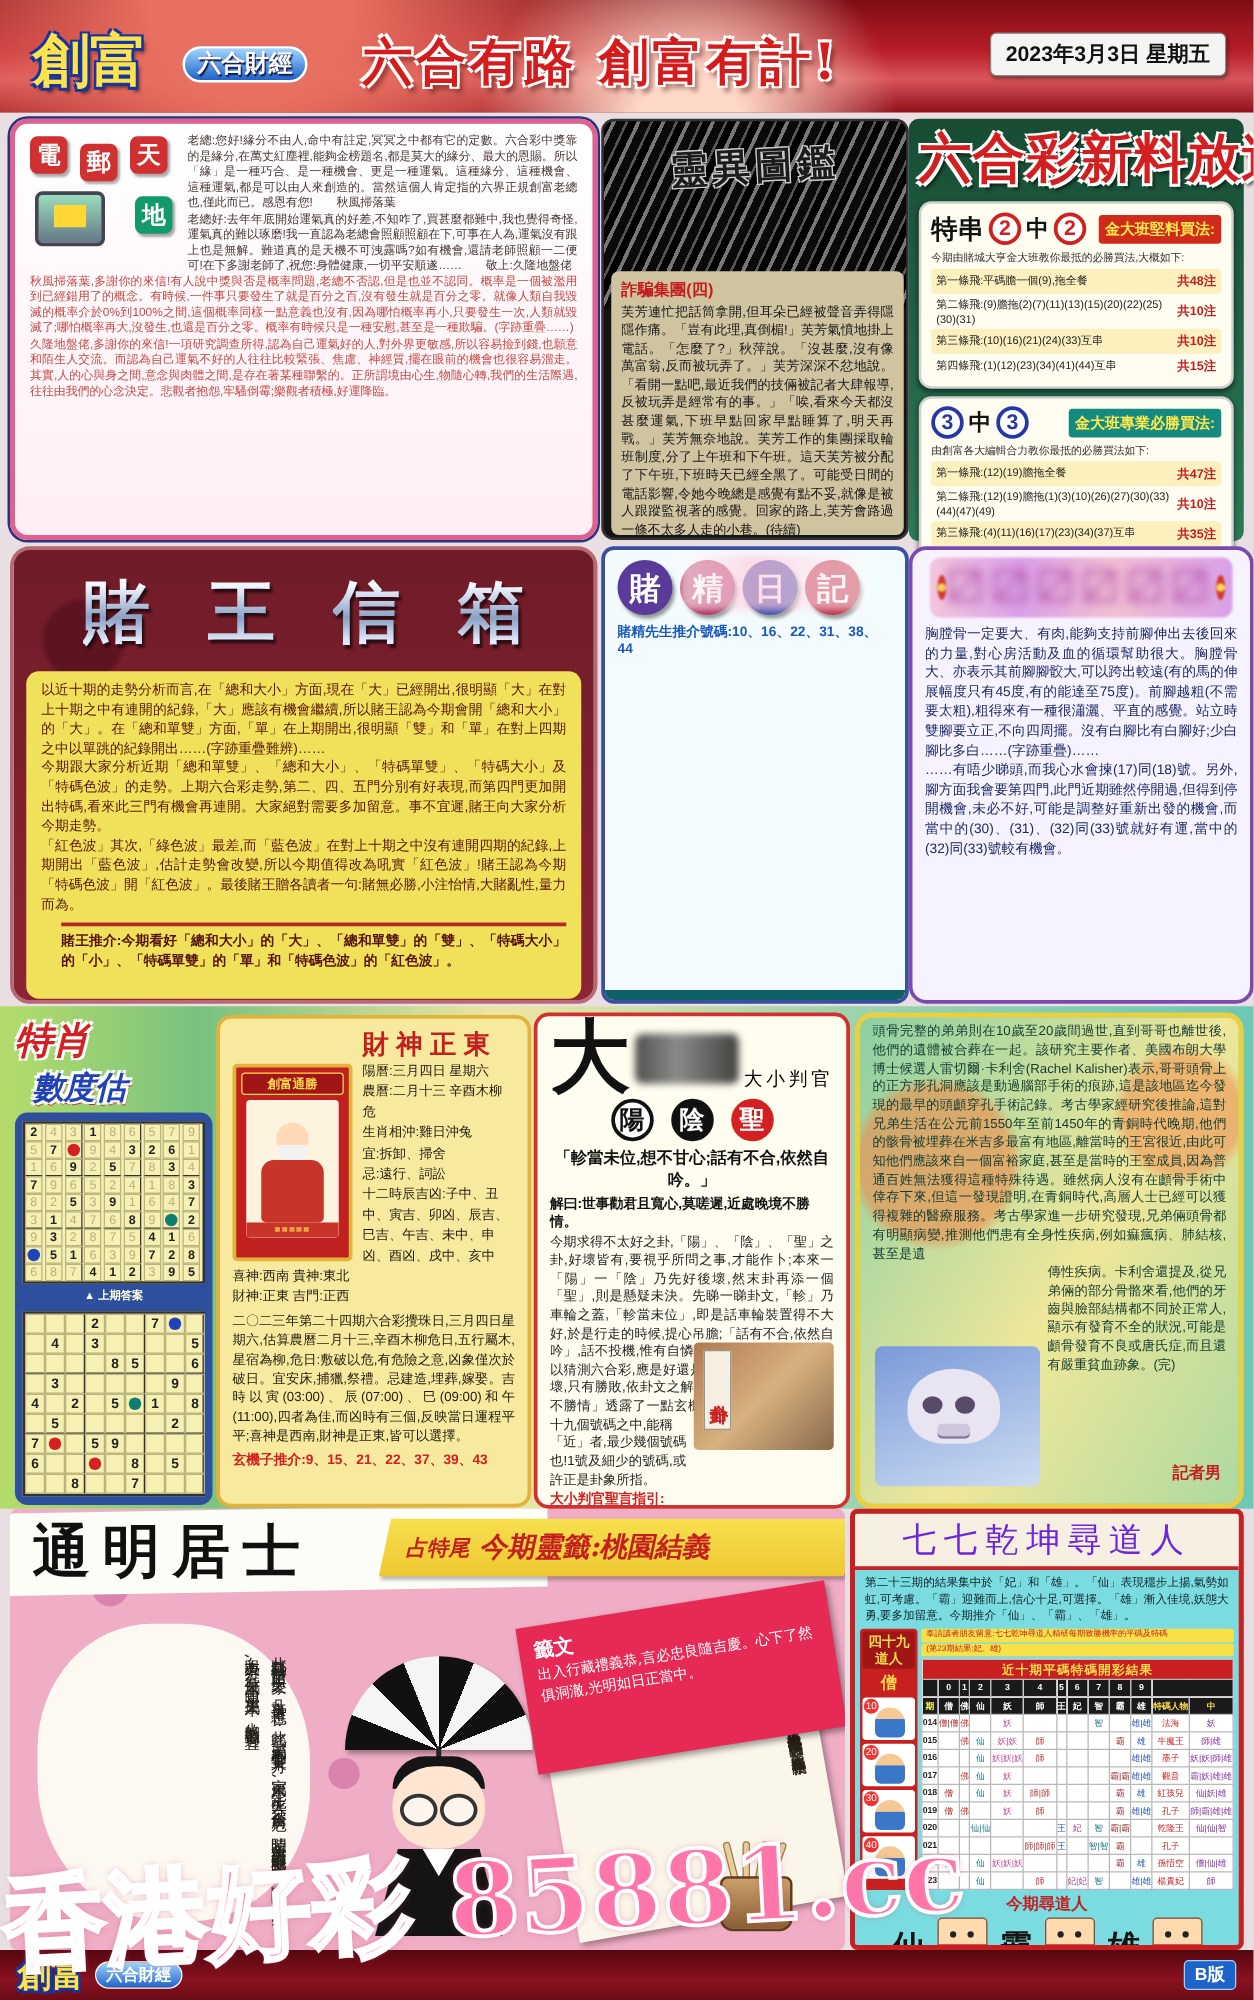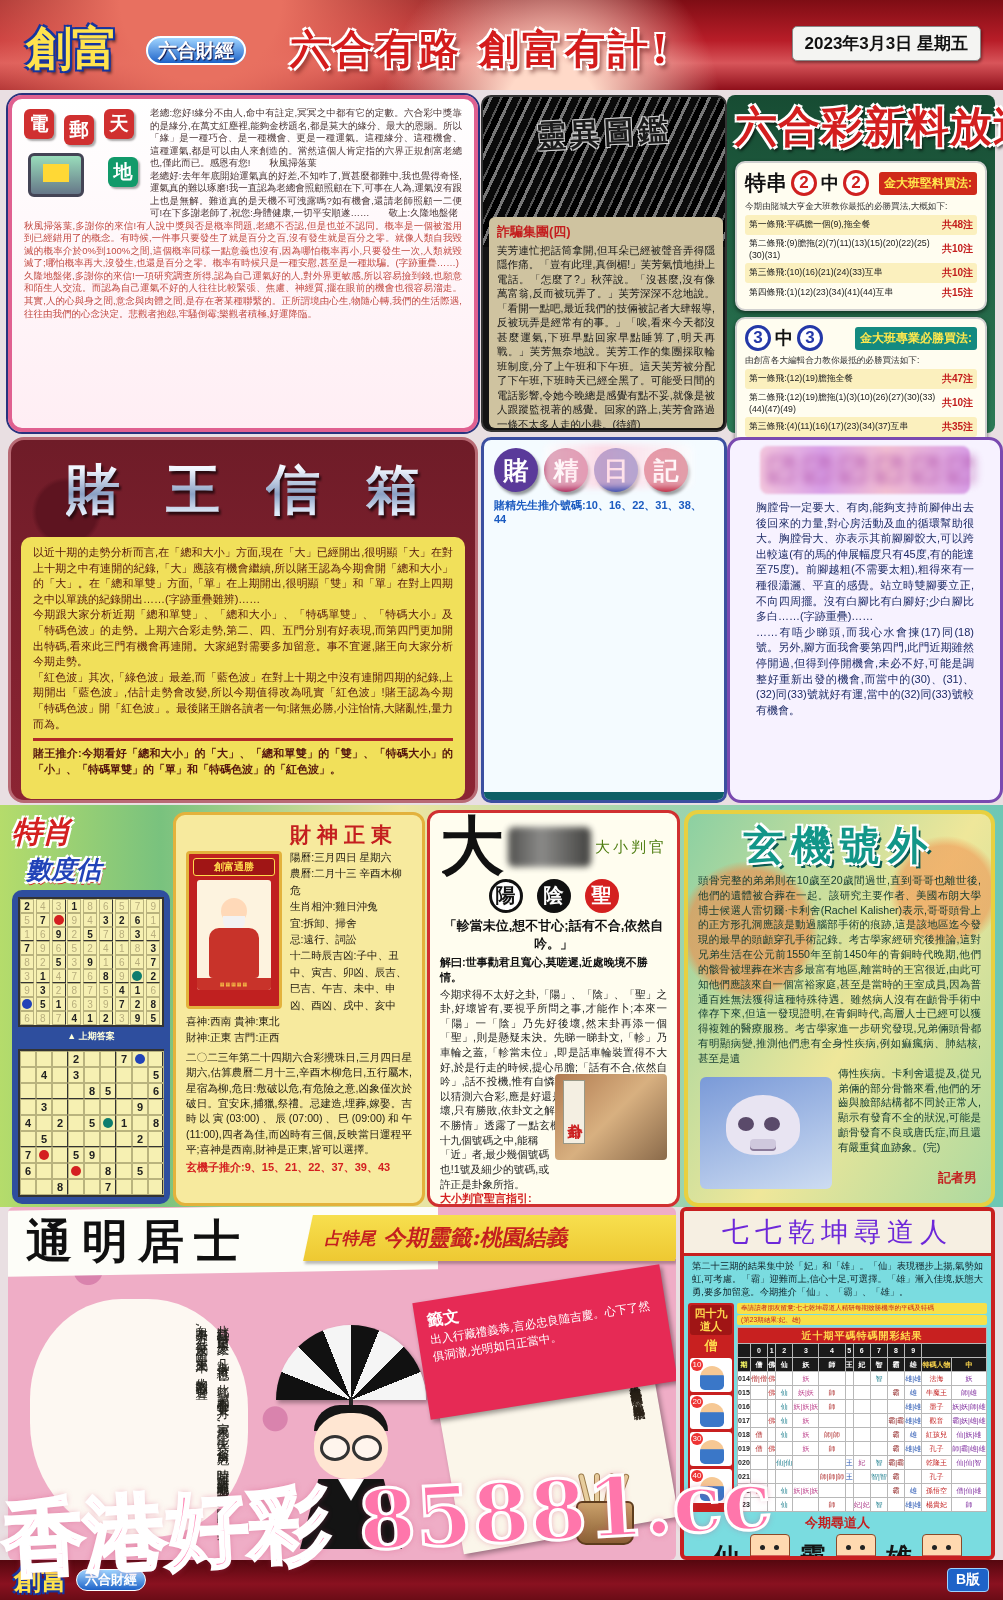--- a/index.html
+++ b/index.html
@@ -78,35 +78,35 @@
   .king{left:8px;top:437px;width:470px;height:366px;background:
         radial-gradient(circle at 12% 20%,#5e1420 0 6%,transparent 7%),
         linear-gradient(180deg,#6f1c28,#8c2433);border-radius:16px;border:3px solid #b86a74;padding:8px 10px;}
   .king-title{display:flex;justify-content:space-around;padding:6px 22px 10px;}
   .king-title span{font-family:"DejaVu Serif",serif;font-weight:bold;font-size:54px;
         background:linear-gradient(180deg,#f2f7ff 20%,#8aa0c4 55%,#dfe9f8 80%);
         -webkit-background-clip:text;background-clip:text;color:transparent;
         filter:drop-shadow(2px 3px 1px #2a0a10);}
   .king-body{background:#f1e05a;border-radius:10px;padding:8px 12px;height:262px;overflow:hidden;
              font-size:11px;line-height:1.42;color:#55150e;}
-  .king-reco{border-top:3px solid #b02a2a;margin-top:6px;padding-top:5px;font-weight:bold;}
+  .king-reco{border-top:3px solid #b02a2a;margin-top:6px;padding-top:5px;font-weight:bold;margin-left:16px;}
 
   
   .diary{left:481px;top:437px;width:246px;height:366px;background:#f4fbff;border:3px solid #3b4fa0;
          border-radius:10px;padding:6px 10px;}
   .diary-balloons{display:flex;gap:6px;align-items:center;margin:2px 0 6px;}
   .balloon{width:44px;height:44px;border-radius:50%;display:flex;align-items:center;justify-content:center;
            color:#fff;font-weight:bold;font-size:25px;font-family:"DejaVu Serif",serif;box-shadow:2px 3px 3px #0006;}
   .diary-txt{font-size:10.4px;line-height:1.36;color:#15233f;}
   .diary-tips{color:#1а5ac0;color:#1a5ac0;font-weight:bold;font-size:11px;margin-top:3px;}
   .diary-bar{position:absolute;left:0;bottom:0;width:100%;height:8px;background:#0e5f66;}
 
   
   .horse{left:727px;top:437px;width:276px;height:366px;background:#f7f2ff;border:3px solid #7a4ab0;
-         border-radius:14px;padding:6px 26px;}
+         border-radius:14px;padding:6px 10px;}
   .horse-titleband{position:relative;height:48px;margin:0 4px 6px;border-radius:8px;
         background:linear-gradient(90deg,#f3c6dd,#d9a0e8 30%,#f2bfd2 60%,#d9a0e8);filter:blur(1px);
         display:flex;align-items:center;justify-content:space-between;padding:0 6px;}
   .flower{width:20px;height:20px;border-radius:50%;background:radial-gradient(circle,#ffd94d 0 30%,#d2392a 32% 100%);}
   .horse-smeartext{font-family:"DejaVu Serif",serif;font-weight:bold;font-size:30px;color:#b052a8;
         letter-spacing:6px;filter:blur(4px);opacity:.8;}
   .horse-txt{font-size:11px;line-height:1.42;color:#1c2a66;}
 
   
   .strip3{left:0;top:805px;width:1003px;height:402px;background:
@@ -147,21 +147,21 @@
   .cs-para{clear:none;font-size:10.6px;line-height:1.45;color:#201a10;margin-top:4px;text-align:justify;}
   .cs-tips{color:#d42020;font-weight:bold;font-size:11px;margin-top:3px;}
 
   
   .judge{left:427px;top:810px;width:253px;height:397px;background:#fffdef;border:3px solid #d03030;
          border-radius:12px;padding:4px 10px;position:absolute;}
   .judge-bigtitle{display:flex;align-items:flex-end;}
   .jt-big{font-family:"DejaVu Serif",serif;font-weight:bold;font-size:64px;line-height:.9;color:#111;}
   .jt-smear{flex:1;height:40px;margin:0 4px 8px;background:linear-gradient(90deg,#333,#777 40%,#222);
             filter:blur(3px);border-radius:6px;opacity:.85;}
-  .jt-cap{font-size:15px;color:#4d7c0f;letter-spacing:3px;white-space:nowrap;margin-bottom:18px;}
+  .jt-cap{font-size:15px;color:#000000;letter-spacing:3px;white-space:nowrap;margin-bottom:2px;}
   .badges{display:flex;justify-content:center;gap:14px;margin:4px 0;}
   .badge{width:34px;height:34px;border-radius:50%;display:flex;align-items:center;justify-content:center;
          font-weight:bold;font-size:20px;font-family:"DejaVu Serif",serif;}
   .badge.yang{background:#fff;border:3px solid #111;color:#111;}
   .badge.yin{background:#111;border:3px solid #111;color:#fff;}
   .badge.sheng{background:#d42020;border:3px solid #d42020;color:#fff;}
   .judge-quote{font-size:13px;font-weight:bold;color:#111;text-align:center;}
   .judge-jie{font-size:11px;font-weight:bold;color:#111;margin:2px 0;}
   .judge-txt{font-size:10.6px;line-height:1.38;color:#222;text-align:justify;}
   .judge-txt2{margin-right:118px;}
@@ -649,21 +649,20 @@
     <div class="judge-jie">解曰:世事勸君且寬心,莫嗟遲,近處晚境不勝情。</div>
     <div class="judge-txt">今期求得不太好之卦,「陽」、「陰」、「聖」之卦,好壞皆有,要視乎所問之事,才能作卜;本來一「陽」一「陰」乃先好後壞,然末卦再添一個「聖」,則是懸疑未決。先睇一睇卦文,「軫」乃車輪之蓋,「軫當未位」,即是話車輪裝置得不大好,於是行走的時候,提心吊膽;「話有不合,依然自吟」,話不投機,惟有自憐自嘆,有苦自知。然則用以猜測六合彩,應是好還是壞呢?其實賭博沒有好壞,只有勝敗,依卦文之解釋,最終一句「近處晚境不勝情」透露了一點玄機,就是在六合彩入面,四十九個號碼之中,能稱</div>
     <div class="judge-txt judge-txt2">「近」者,最少幾個號碼也!1號及細少的號碼,或許正是卦象所指。</div>
     <div class="judge-tips">大小判官聖言指引:小、1、13、19、23</div>
     <div class="judge-photo">
       <span class="flag">卦命</span>
     </div>
   </div>
 
   <div class="mystery">
-    <div class="mys-title">玄機號外</div>
     <div class="mys-txt">頭骨完整的弟弟則在10歲至20歲間過世,直到哥哥也離世後,他們的遺體被合葬在一起。該研究主要作者、美國布朗大學博士候選人雷切爾·卡利舍(Rachel Kalisher)表示,哥哥頭骨上的正方形孔洞應該是動過腦部手術的痕跡,這是該地區迄今發現的最早的頭顱穿孔手術記錄。考古學家經研究後推論,這對兄弟生活在公元前1550年至前1450年的青銅時代晚期,他們的骸骨被埋葬在米吉多最富有地區,離當時的王宮很近,由此可知他們應該來自一個富裕家庭,甚至是當時的王室成員,因為普通百姓無法獲得這種特殊待遇。雖然病人沒有在顱骨手術中倖存下來,但這一發現證明,在青銅時代,高層人士已經可以獲得複雜的醫療服務。考古學家進一步研究發現,兄弟倆頭骨都有明顯病變,推測他們患有全身性疾病,例如痲瘋病、肺結核,甚至是遺</div>
     <div class="mys-txt mys-txt2">傳性疾病。卡利舍還提及,從兄弟倆的部分骨骼來看,他們的牙齒與臉部結構都不同於正常人,顯示有發育不全的狀況,可能是顱骨發育不良或唐氏症,而且還有嚴重貧血跡象。(完)</div>
     <div class="skull-box">
         <div class="skull"></div>
       </div>
     <div class="mys-byline">記者男</div>
   </div>
 
   <div class="tongming">
     <div class="tm-whiteband"></div>

